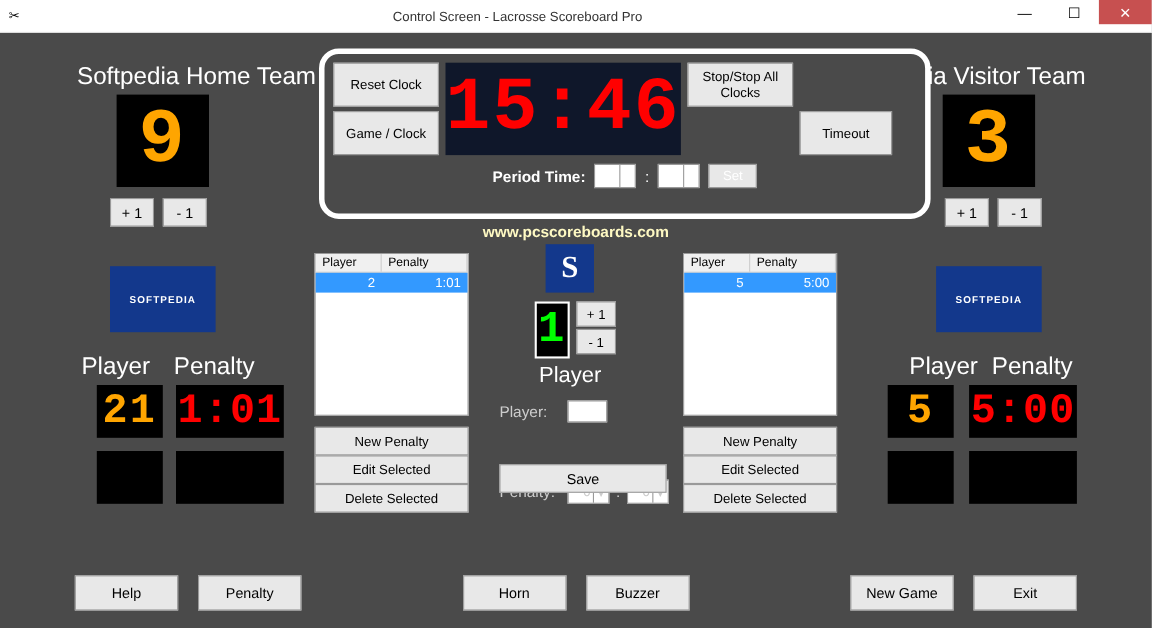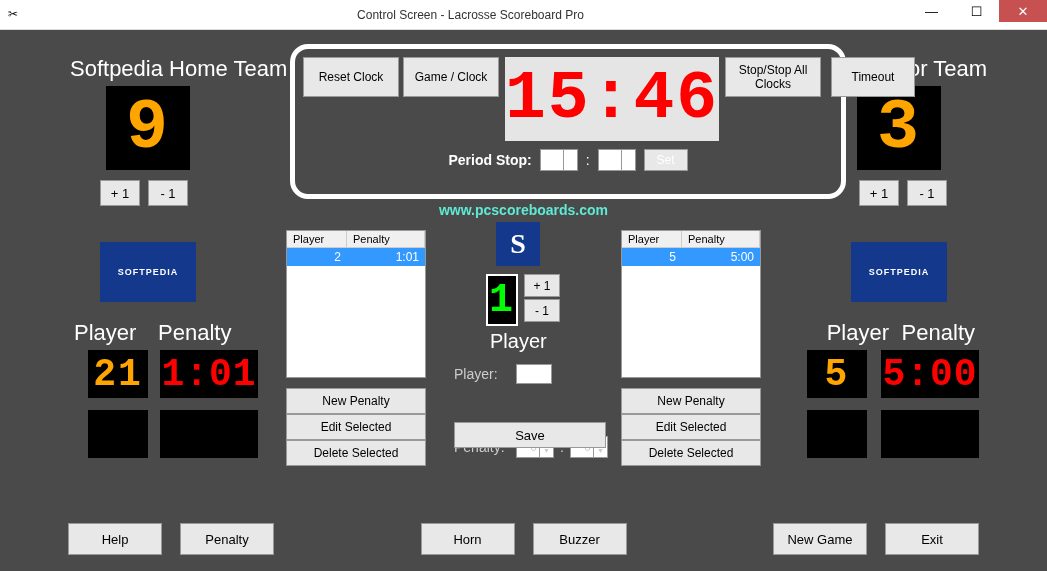--- a/index.html
+++ b/index.html
@@ -9,44 +9,44 @@
 .titlebar-icon { width: 16px; height: 16px; margin: 0 8px; font-size: 12px; }
 .titlebar-text { flex: 1; text-align: center; font-size: 12px; color: #333; }
 .win-controls { display: flex; height: 100%; }
 .win-btn { width: 45px; height: 22px; display: flex; align-items: center; justify-content: center; font-size: 13px; }
 .win-close { background: #c75050; color: #fff; width: 48px; }
 
 .app { background: #4a4a4a; height: 541px; position: relative; padding: 6px 20px; }
 
 .top-clock-panel { position: absolute; left: 290px; top: 14px; width: 556px; height: 155px; background: #4a4a4a; border: 5px solid #fff; border-radius: 18px; padding: 8px; }
 .clock-row { display: flex; gap: 6px; }
-.clock-btn-col { display: flex; flex-direction: row; gap: 4px; }
+.clock-btn-col { display: flex; flex-direction: column; gap: 4px; }
 .gbtn { background: #e8e8e8; border: 1px solid #999; font-size: 12px; display: flex; align-items: center; justify-content: center; text-align: center; cursor: pointer; }
 .clock-btn { width: 96px; height: 40px; }
-.clock-display { background: #e5e5e5; width: 214px; height: 84px; display: flex; align-items: center; justify-content: center; }
+.clock-display { background: #0f172a; width: 214px; height: 84px; display: flex; align-items: center; justify-content: center; }
 .digit { font-family: "Courier New", monospace; font-weight: bold; letter-spacing: 2px; }
 .clock-digits { color: #ff0000; font-size: 68px; line-height: 1; }
 .period-time-row { display: flex; align-items: center; justify-content: center; gap: 8px; margin-top: 8px; color: #fff; font-size: 14px; }
 .spinner { width: 38px; height: 22px; background: #fff; border: 1px solid #999; display: flex; align-items: center; }
 .spinner-val { flex: 1; text-align: right; padding-right: 2px; font-size: 12px; }
 .spinner-arrows { width: 14px; display: flex; flex-direction: column; }
 .sp-ar { height: 10px; font-size: 7px; line-height: 1; text-align: center; border-left: 1px solid #999; }
 
 .team-name { color: #fff; font-size: 22px; position: absolute; }
 .home-name { left: 70px; top: 26px; }
 .vis-name { right: 60px; top: 26px; }
 .score-box { position: absolute; background: #000; width: 84px; height: 84px; display: flex; align-items: center; justify-content: center; }
 .score-digit { color: #ffa500; font-size: 70px; font-family: "Courier New", monospace; font-weight: bold; }
 .home-score { left: 106px; top: 56px; }
 .vis-score { right: 106px; top: 56px; }
 .pm-btn { width: 40px; height: 26px; font-size: 13px; }
 .home-pm { position: absolute; left: 100px; top: 150px; display: flex; gap: 8px; }
 .vis-pm { position: absolute; right: 100px; top: 150px; display: flex; gap: 8px; }
 
-.url { position: absolute; left: 0; right: 0; top: 172px; text-align: center; color: #5eead4; font-size: 14px; font-weight: bold; }
+.url { position: absolute; left: 0; right: 0; top: 172px; text-align: center; color: #fef9c3; font-size: 14px; font-weight: bold; }
 
 .logo-box { position: absolute; width: 96px; height: 60px; background: #13388c; color: #fff; display: flex; align-items: center; justify-content: center; font-size: 9px; font-weight: bold; letter-spacing: 1px; }
 .home-logo { left: 100px; top: 212px; }
 .vis-logo { right: 100px; top: 212px; }
 
 .pp-label { position: absolute; color: #fff; font-size: 22px; }
 .home-player-l { left: 74px; top: 290px; }
 .home-penalty-l { left: 158px; top: 290px; }
 .vis-player-l { right: 158px; top: 290px; }
 .vis-penalty-l { right: 72px; top: 290px; }
@@ -142,21 +142,21 @@
         </div>
       <div class="clock-btn-col">
         <div class="gbtn clock-btn">Stop/Stop All Clocks</div>
       </div>
       <div class="clock-btn-col">
         <div style="height:40px"></div>
         <div class="gbtn clock-btn" style="width:84px">Timeout</div>
       </div>
     </div>
     <div class="period-time-row">
-      <span style="font-weight:bold">Period Stop:</span>
+      <span style="font-weight:bold">Period Time:</span>
       <div class="spinner">
           <span class="spinner-val">0</span>
           <div class="spinner-arrows">
             <div class="sp-ar">▲</div>
             <div class="sp-ar">▼</div>
           </div>
         </div>
       <span>:</span>
       <div class="spinner">
           <span class="spinner-val">0</span>

